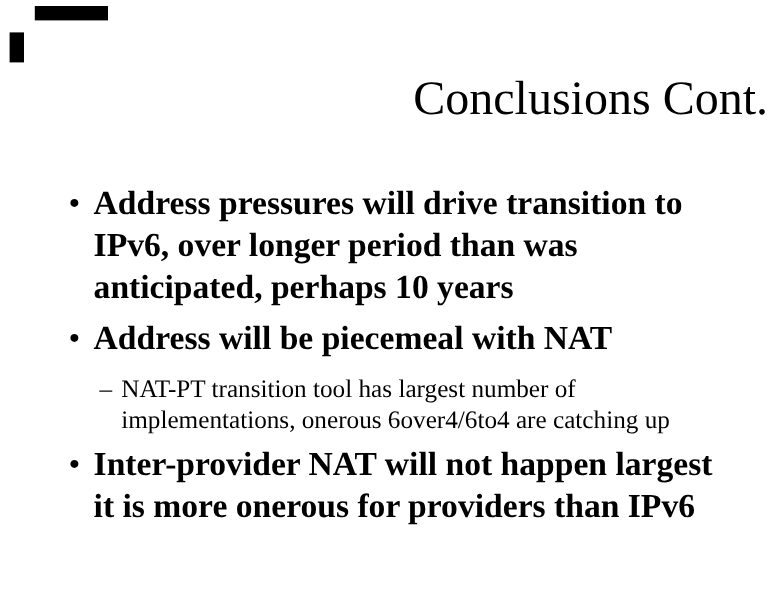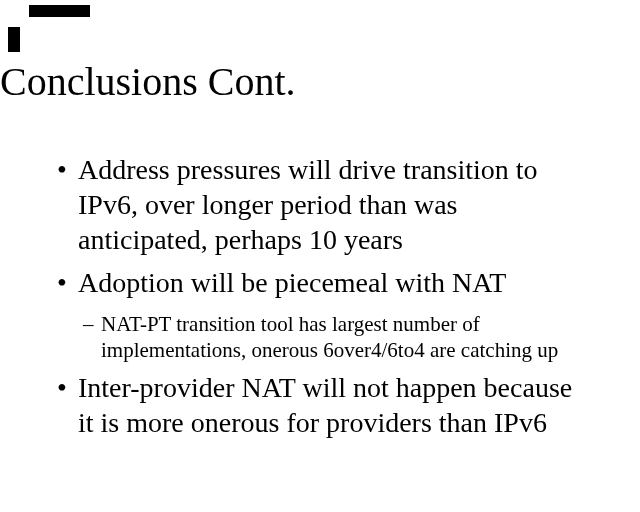--- a/index.html
+++ b/index.html
@@ -32,21 +32,21 @@
     width: 12px;
     height: 25px;
     background: #000000;
   }
   .slide-title {
     position: absolute;
     top: 58px;
     left: 0;
     width: 100%;
     margin: 0;
-    text-align: left;
+    text-align: right;
     font-size: 40px;
     line-height: 48px;
     font-weight: normal;
   }
   .content {
     position: absolute;
     top: 152px;
     left: 48px;
     width: 552px;
   }
@@ -56,20 +56,21 @@
     line-height: 35px;
   }
   .bullet-row .marker {
     flex: 0 0 30px;
     box-sizing: border-box;
     padding-left: 9px;
   }
   .bullet-row .text {
     flex: 1;
     white-space: pre-line;
+    font-weight: bold;
   }
   .bullet-row.b1 { margin-bottom: 8px; }
   .bullet-row.b2 { margin-bottom: 11px; }
   .sub-row {
     display: flex;
     font-size: 21px;
     line-height: 26px;
     margin: 0 0 7px 35px;
   }
   .sub-row .marker {
@@ -94,29 +95,29 @@
 
     <div class="bullet-row b1">
       <span class="marker">•</span>
       <span class="text">Address pressures will drive transition to
 IPv6, over longer period than was
 anticipated, perhaps 10 years</span>
     </div>
 
     <div class="bullet-row b2">
       <span class="marker">•</span>
-      <span class="text">Adoption will be piecemeal with NAT</span>
+      <span class="text">Address will be piecemeal with NAT</span>
     </div>
 
     <div class="sub-row">
       <span class="marker">–</span>
       <span class="text">NAT-PT transition tool has largest number of
 implementations, onerous 6over4/6to4 are catching up</span>
     </div>
 
     <div class="bullet-row b3">
       <span class="marker">•</span>
-      <span class="text">Inter-provider NAT will not happen because
+      <span class="text">Inter-provider NAT will not happen largest
 it is more onerous for providers than IPv6</span>
     </div>
 
   </div>
 </div>
 
 </body></html>

